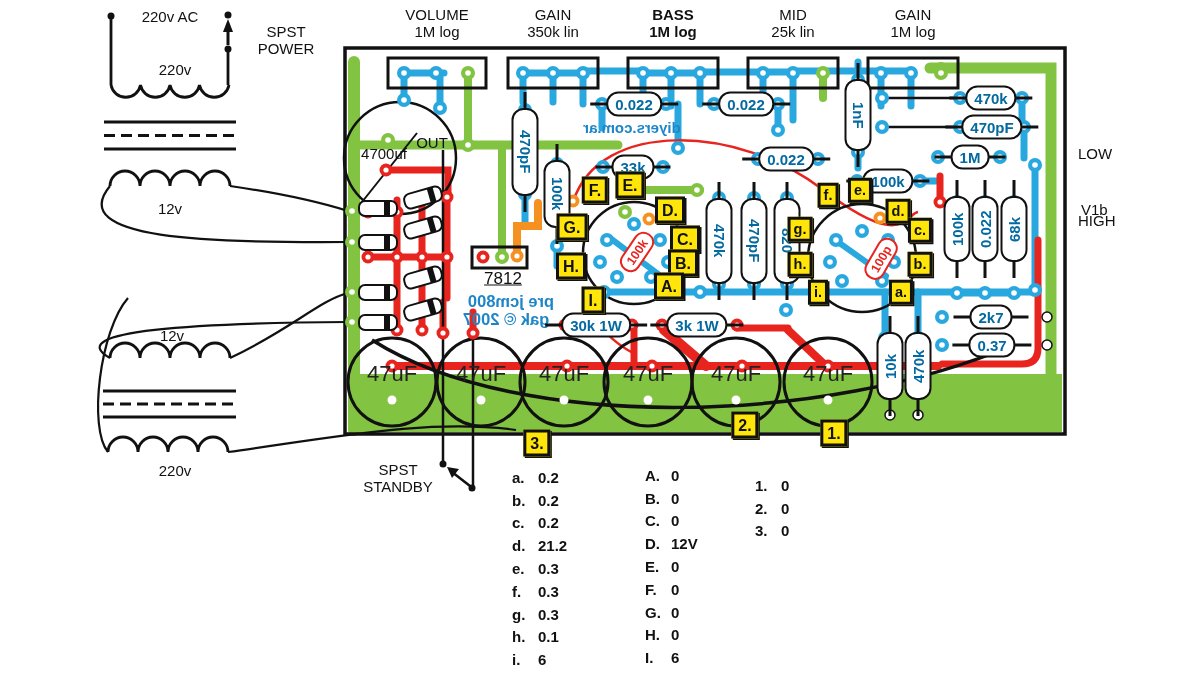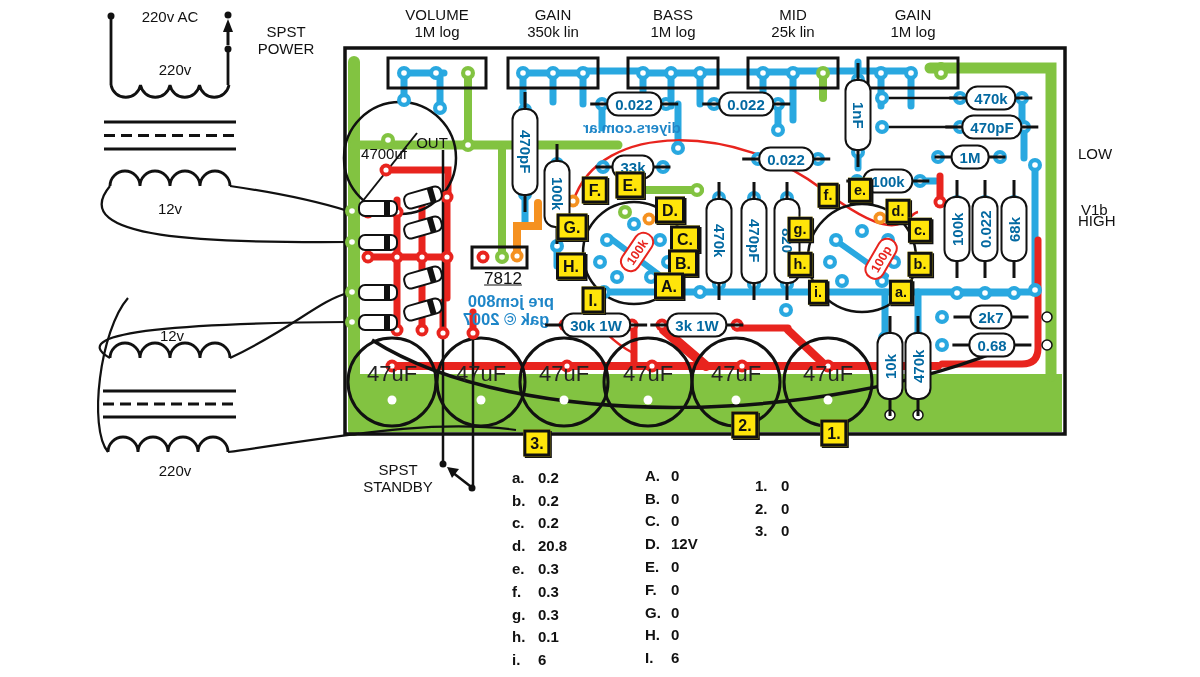--- a/index.html
+++ b/index.html
@@ -417,40 +417,40 @@
 <div class="pill ph" style="left:697px;top:325px;">
       <i class="ld"></i>
       <b class="bd">3k 1W</b>
     </div>
 <div class="pill ph" style="left:991px;top:317px;">
       <i class="ld"></i>
       <b class="bd">2k7</b>
     </div>
 <div class="pill ph" style="left:992px;top:345px;">
       <i class="ld"></i>
-      <b class="bd">0.68</b>
+      <b class="bd">0.37</b>
     </div>
 <div class="pill pv ccw" style="left:890px;top:366px;">
       <i class="ld"></i>
       <b class="bd" style="height:52px;">10k</b>
     </div>
 <div class="pill pv ccw" style="left:918px;top:366px;">
       <i class="ld"></i>
       <b class="bd" style="height:52px;">470k</b>
     </div>
 
 <div class="txt potl" style="left:437px;top:6px;">
       <div>VOLUME</div>
       <div>1M log</div>
     </div>
 <div class="txt potl" style="left:553px;top:6px;">
       <div>GAIN</div>
       <div>350k lin</div>
     </div>
-<div class="txt potl" style="left:673px;top:6px;">
+<div class="txt potl" style="left:673px;top:6px;font-weight:bold;">
       <div>BASS</div>
       <div>1M log</div>
     </div>
 <div class="txt potl" style="left:793px;top:6px;">
       <div>MID</div>
       <div>25k lin</div>
     </div>
 <div class="txt potl" style="left:913px;top:6px;">
       <div>GAIN</div>
       <div>1M log</div>
@@ -519,21 +519,21 @@
       <div class="vrow">
         <span class="vlabel">b.</span>
         <span class="vvalue">0.2</span>
       </div>
       <div class="vrow">
         <span class="vlabel">c.</span>
         <span class="vvalue">0.2</span>
       </div>
       <div class="vrow">
         <span class="vlabel">d.</span>
-        <span class="vvalue">20.8</span>
+        <span class="vvalue">21.2</span>
       </div>
       <div class="vrow">
         <span class="vlabel">e.</span>
         <span class="vvalue">0.3</span>
       </div>
       <div class="vrow">
         <span class="vlabel">f.</span>
         <span class="vvalue">0.3</span>
       </div>
       <div class="vrow">

